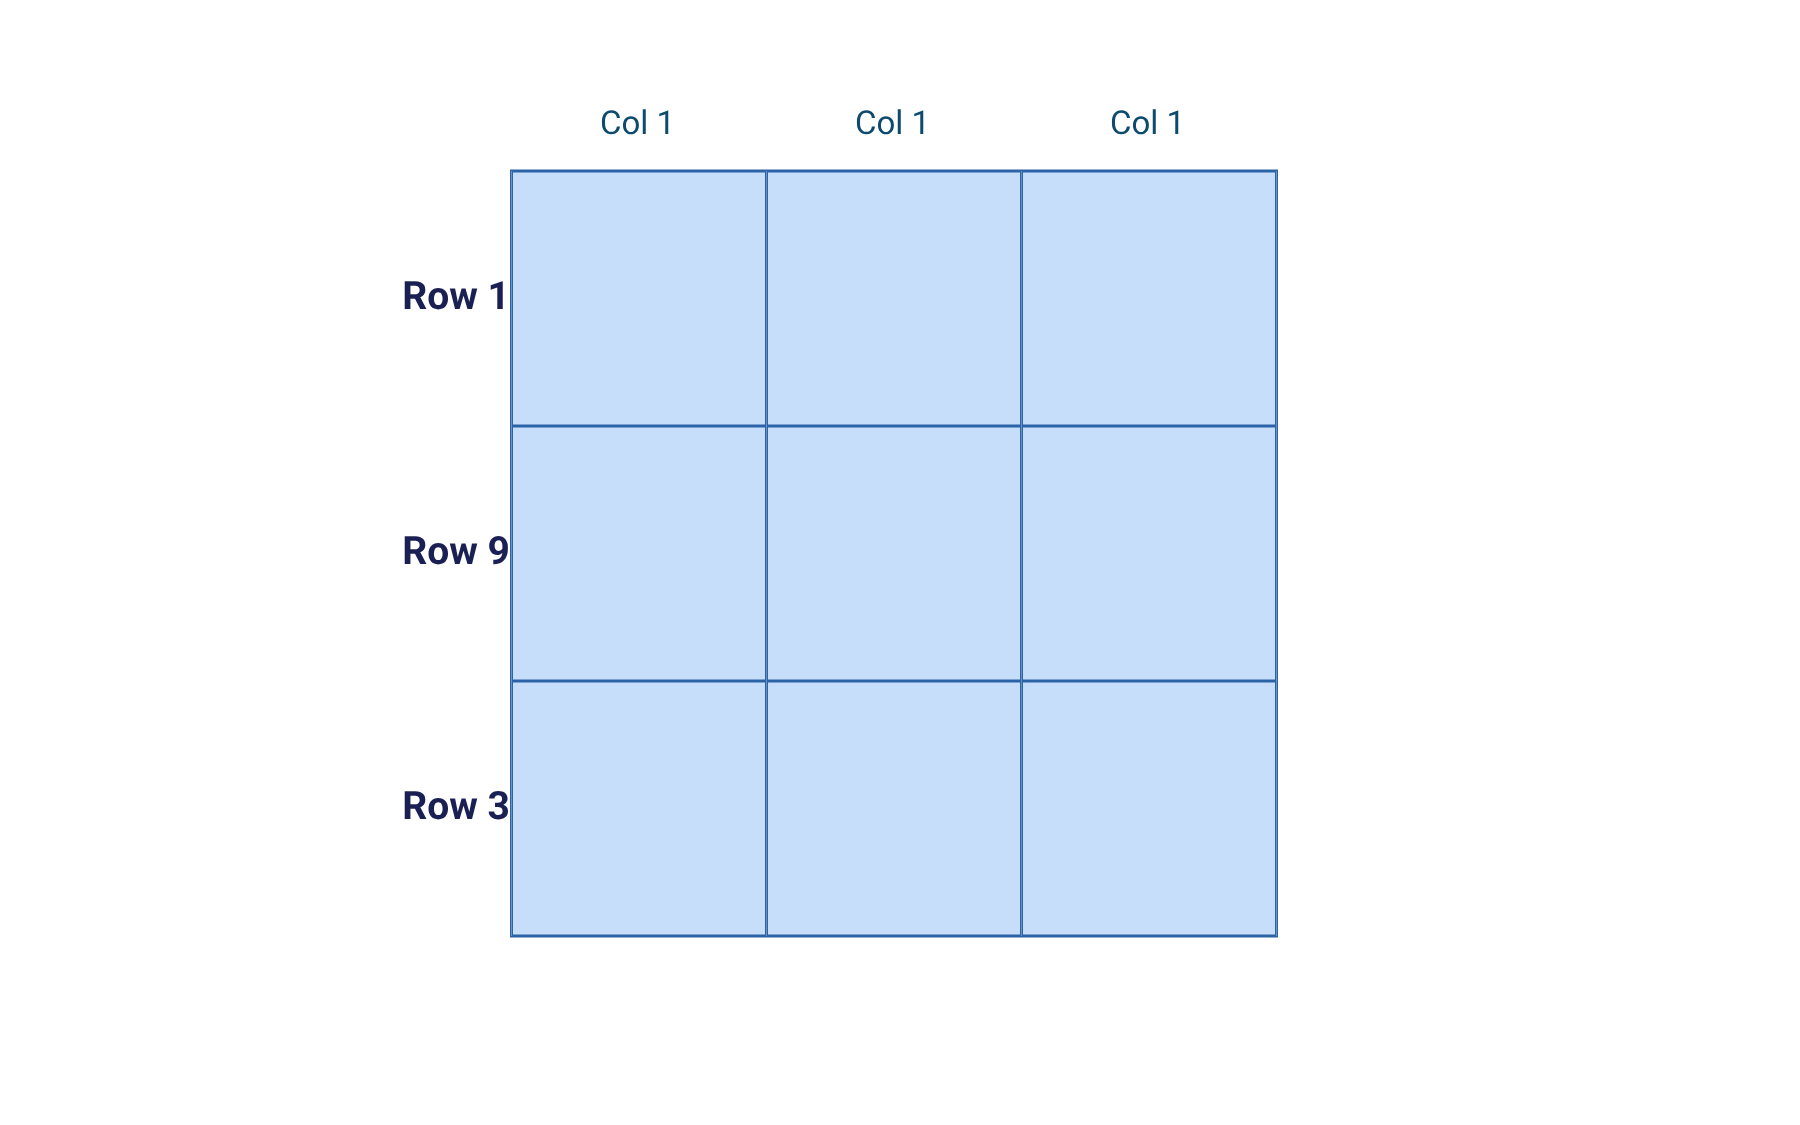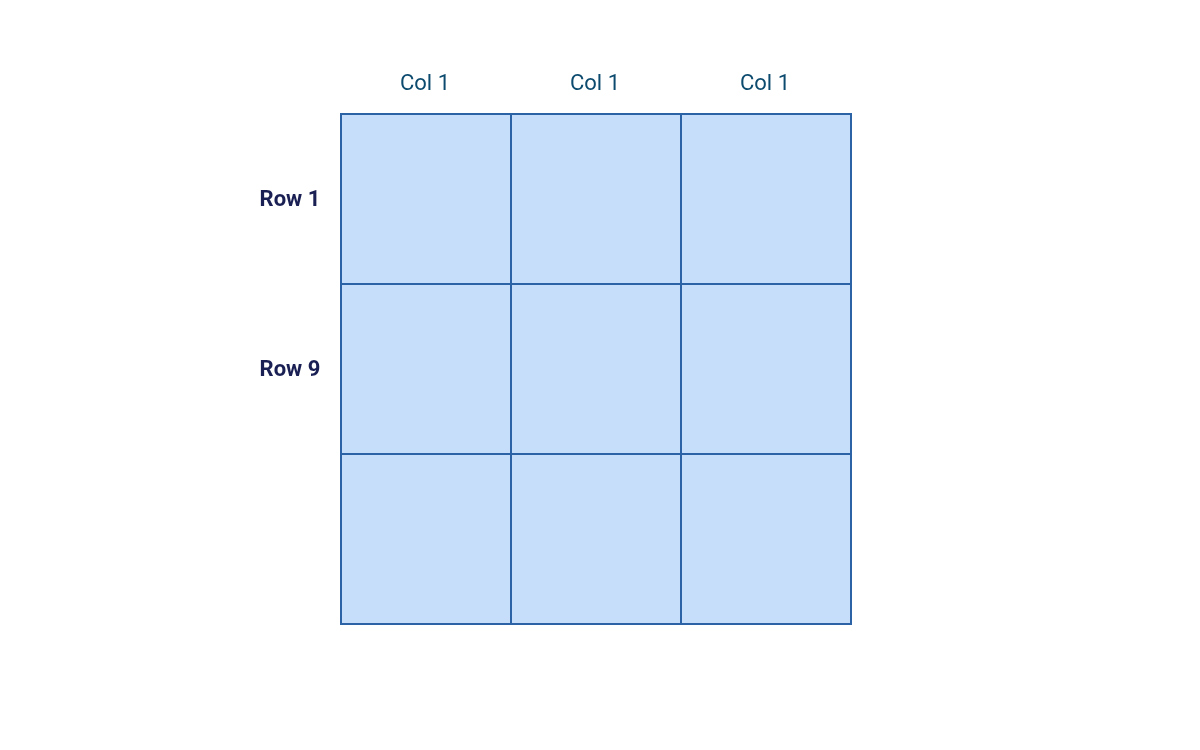--- a/index.html
+++ b/index.html
@@ -26,23 +26,23 @@
     }
     .col-header {
       width: 170px;
       text-align: center;
       font-size: 22px;
       font-weight: 400;
       color: #0c4a6e;
     }
     .row-label {
       width: 110px;
-      text-align: center;
+      text-align: right;
       padding-left: 10px;
-      font-size: 22px;
+      font-size: 26px;
       font-weight: 700;
       color: #1a2053;
     }
     .grid {
       display: grid;
       grid-template-columns: repeat(3, 170px);
       grid-template-rows: repeat(3, 170px);
       border: 1px solid #2b63a6;
     }
     .cell {
@@ -71,20 +71,23 @@
   </div>
 
   <div style="display:flex;">
     <div class="row-labels">
       <div class="outer-row">
         <div class="row-label">Row 1</div>
       </div>
       <div class="outer-row">
         <div class="row-label">Row 9</div>
       </div>
+      <div class="outer-row">
+        <div class="row-label">Row 3</div>
+      </div>
     </div>
 
     <div class="grid">
       <div class="cell"></div>
       <div class="cell"></div>
       <div class="cell"></div>
       <div class="cell"></div>
       <div class="cell"></div>
       <div class="cell"></div>
       <div class="cell"></div>

